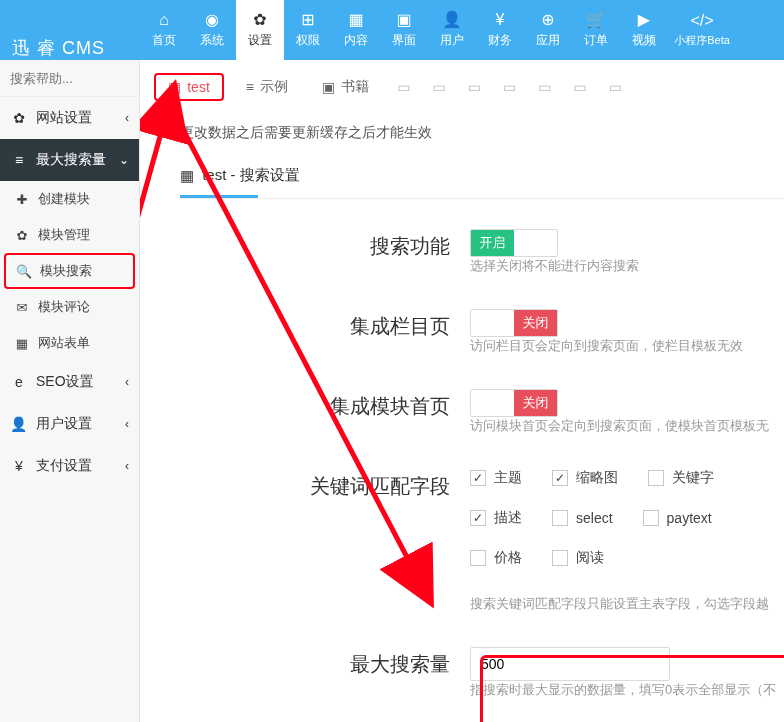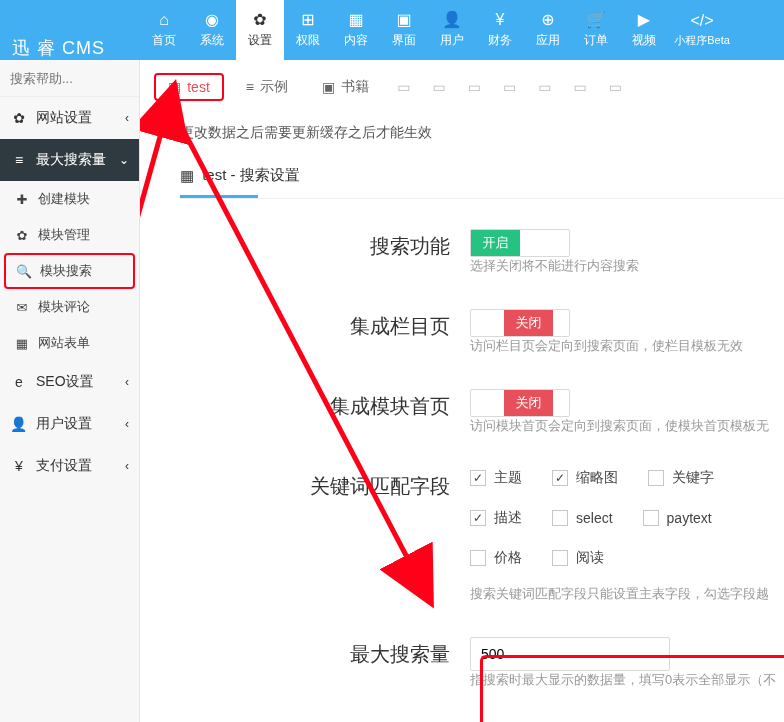--- a/index.html
+++ b/index.html
@@ -37,24 +37,24 @@
 
   .note { margin: 10px 0 24px 40px; color: #555; font-size: 14px; }
 
   .panel-title { display: flex; align-items: center; gap: 8px; margin-left: 40px; font-size: 15px; color: #333; }
   .panel-underline { width: 78px; height: 3px; background: #41aff1; margin: 10px 0 0 40px; }
   .panel-divider { height: 1px; background: #eee; margin: 0 0 30px 40px; }
 
   .form-row { display: flex; margin: 0 0 34px 40px; }
   .form-label { width: 290px; text-align: right; padding-right: 20px; font-size: 20px; color: #333; padding-top: 4px; }
   .form-ctrl { flex: 1; }
-  .switch { display: inline-block; width: 100px; height: 28px; border: 1px solid #d9d9d9; border-radius: 2px; position: relative; background: #fff; vertical-align: middle; }
+  .switch { display: inline-block; width: 88px; height: 28px; border: 1px solid #d9d9d9; border-radius: 2px; position: relative; background: #fff; vertical-align: middle; }
   .switch .sw-half { position: absolute; top: 0; height: 100%; width: 50%; display: flex; align-items: center; justify-content: center; font-size: 13px; color: #fff; }
   .switch.on .sw-half { left: 0; background: #26c281; }
-  .switch.off .sw-half { right: 16px; background: #e7505a; font-family: Liberation Serif, serif; }
+  .switch.off .sw-half { right: 0; background: #e7505a; font-family: Liberation Serif, serif; }
   .hint { font-size: 13px; color: #999; }
 
   .checks { display: flex; flex-wrap: wrap; gap: 22px 30px; }
   .check { display: flex; align-items: center; gap: 8px; font-size: 14px; color: #444; }
   .cb { width: 16px; height: 16px; border: 1px solid #c7c7c7; display: inline-flex; align-items: center; justify-content: center; font-size: 12px; color: #444; }
 
   .text-input { width: 200px; height: 34px; border: 1px solid #d9d9d9; border-radius: 2px; padding: 16px 10px; font-size: 14px; background: #fff; }
 
   .hlbox-big { position: absolute; border: 3px solid #ff0018; border-radius: 6px; left: 340px; top: 595px; width: 340px; height: 90px; pointer-events: none; }
 
@@ -263,21 +263,21 @@
             </label>
             <label class="check">
               <span class="cb"></span>
               <span>价格</span>
             </label>
             <label class="check">
               <span class="cb"></span>
               <span>阅读</span>
             </label>
           </div>
-        <div class="hint" style="margin-top:18px">搜索关键词匹配字段只能设置主表字段，勾选字段越</div>
+        <div class="hint" style="margin-top:28px">搜索关键词匹配字段只能设置主表字段，勾选字段越</div>
       </div>
     </div>
 
     <div class="form-row">
       <div class="form-label">最大搜索量</div>
       <div class="form-ctrl">
         <input class="text-input" value="500" style="">
         <div class="hint">指搜索时最大显示的数据量，填写0表示全部显示（不</div>
       </div>
     </div>

